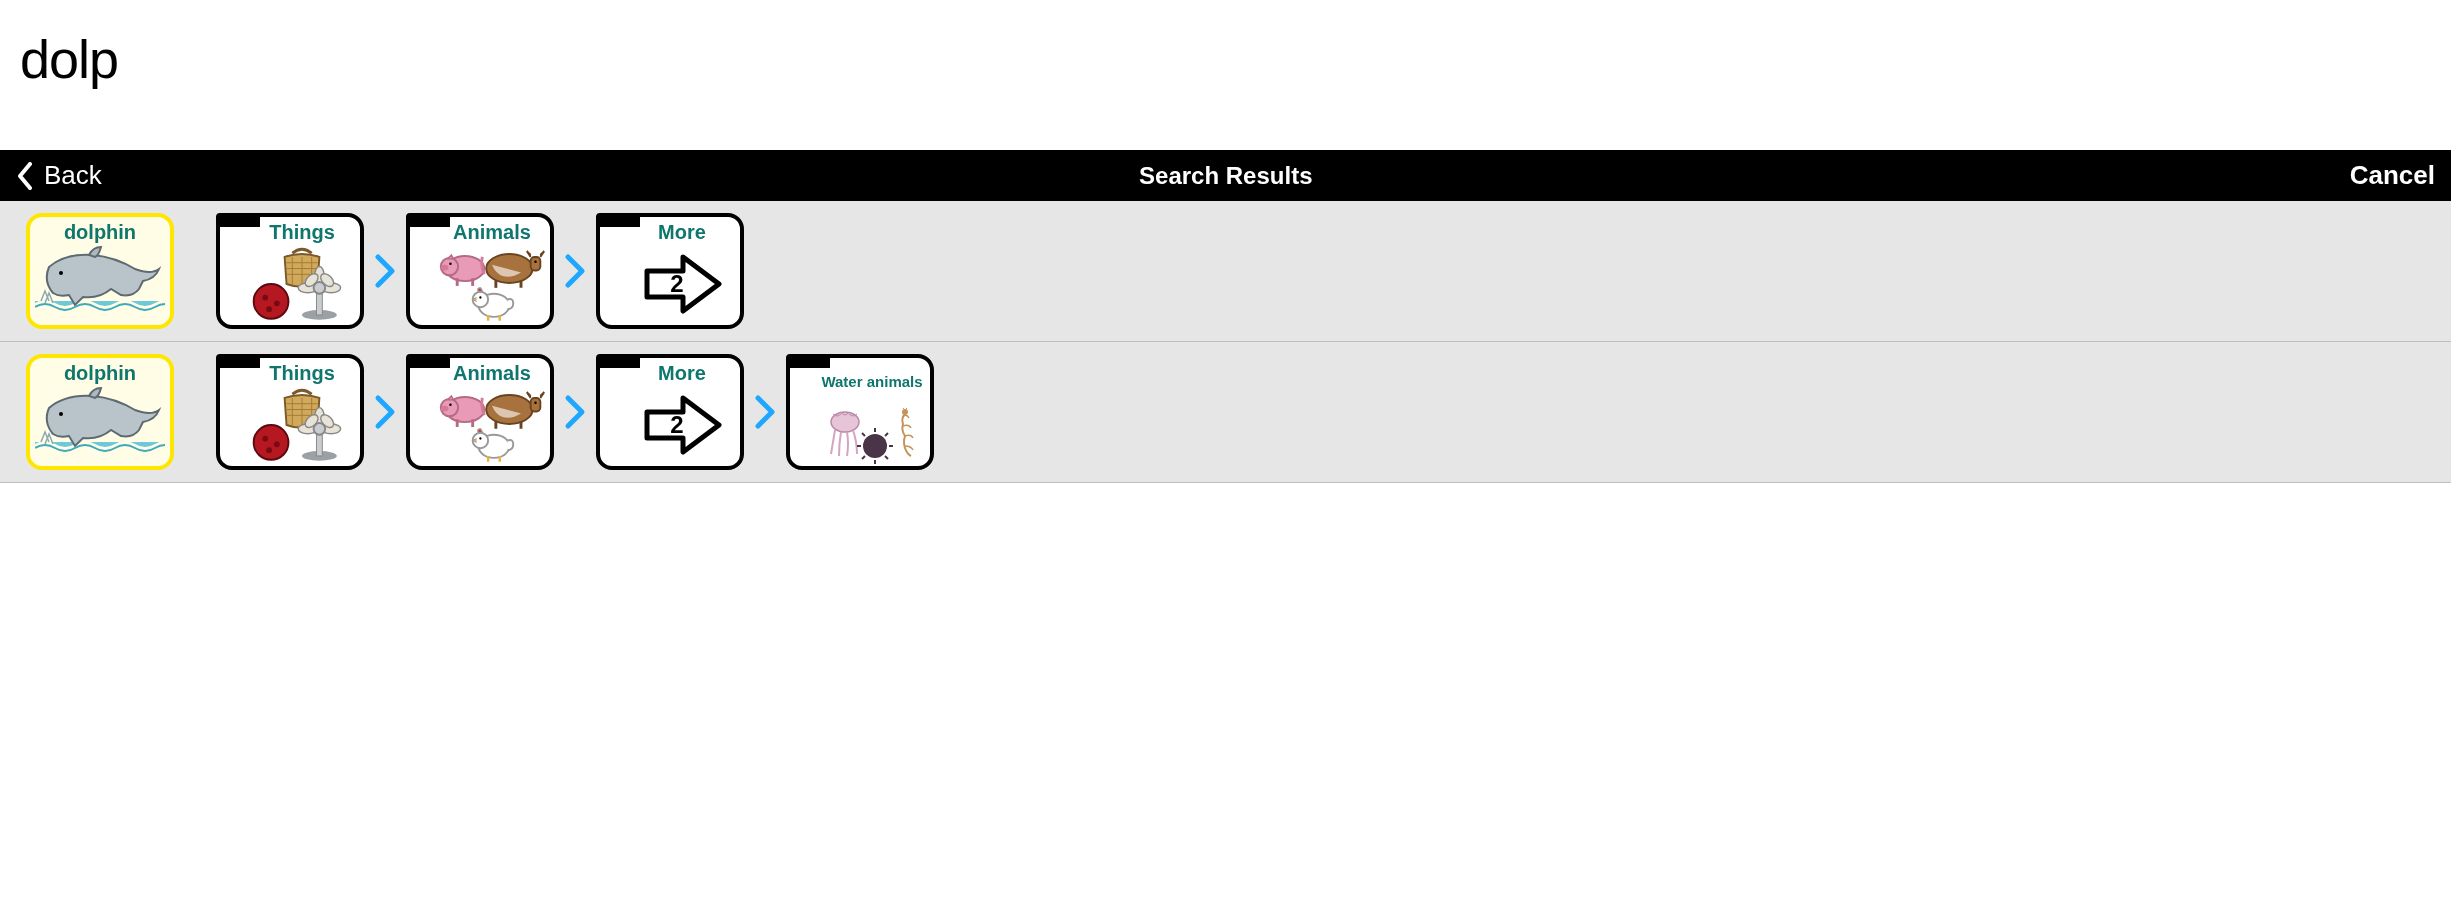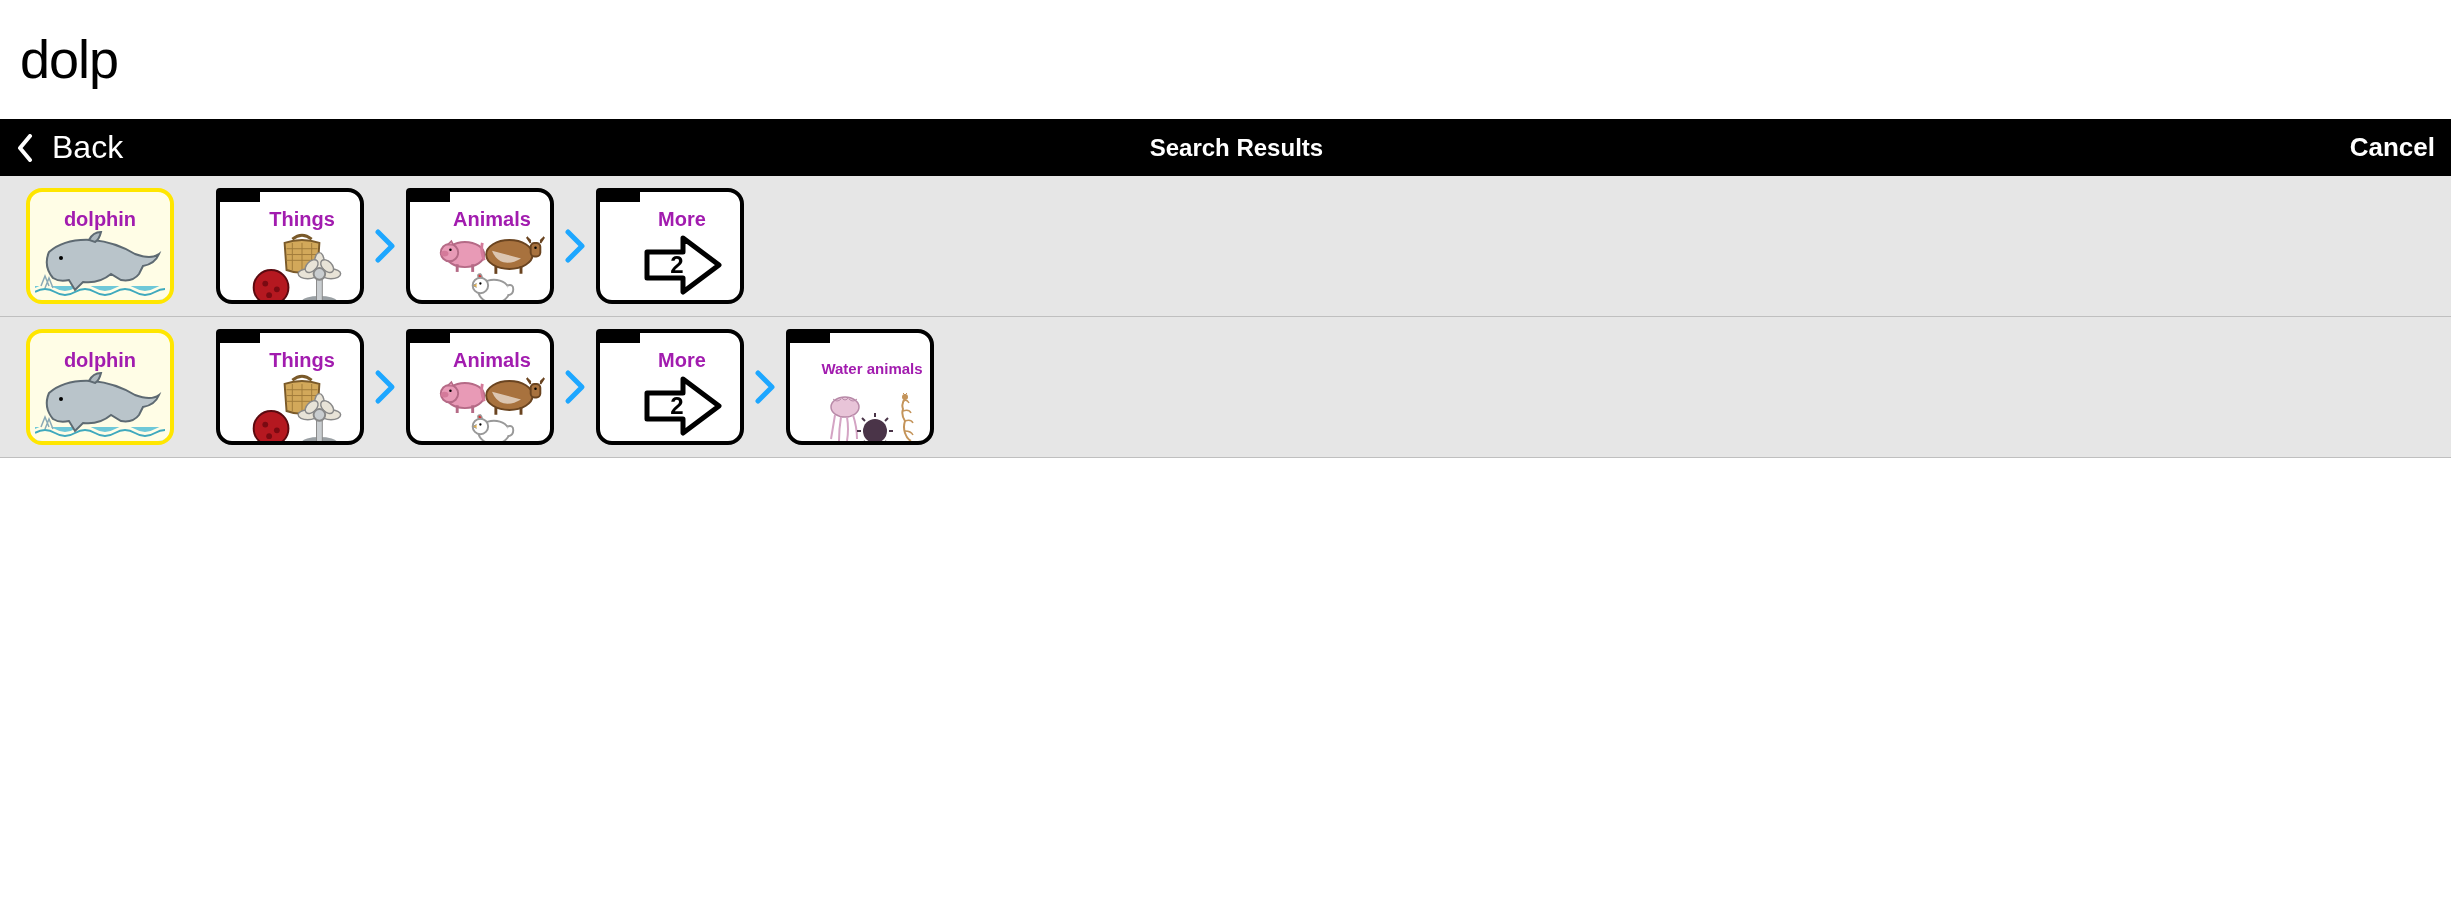--- a/index.html
+++ b/index.html
@@ -1,33 +1,33 @@
 <!DOCTYPE html>
 <html><head>
 <meta charset="utf-8">
 <style>
   * { box-sizing: border-box; margin: 0; padding: 0; }
   html, body { width: 100%; height: 100%; font-family: -apple-system, BlinkMacSystemFont, "Segoe UI", Helvetica, Arial, sans-serif; background: #fff; }
-  .search-area { width: 100%; padding: 28px 20px 29px 20px; background: #fff; }
+  .search-area { width: 100%; padding: 28px 20px 60px 20px; background: #fff; }
   .search-text { font-size: 54px; font-weight: 400; color: #000; letter-spacing: -1px; }
   .header-bar { width: 100%; background: #000; color: #fff; display: flex; align-items: center; justify-content: space-between; padding: 10px 16px; }
   .back-btn { display: flex; align-items: center; cursor: pointer; }
   .back-btn .chev { width: 18px; height: 28px; }
-  .back-btn .lbl { font-size: 32px; margin-left: 18px; }
+  .back-btn .lbl { font-size: 26px; margin-left: 10px; }
   .title { font-size: 24px; font-weight: 700; }
   .cancel-btn { font-size: 26px; cursor: pointer; font-weight: bold; }
   .results { background: #e6e6e6; width: 100%; }
   .result-row { display: flex; align-items: center; padding: 12px 26px; border-bottom: 1px solid #bfbfbf; gap: 0; }
   .spacer { width: 42px; display: flex; align-items: center; justify-content: center; }
   .chev-sep { width: 22px; height: 36px; }
   .card { width: 148px; height: 116px; background: #fff; border: 4px solid #000; border-radius: 16px; position: relative; display: flex; flex-direction: column; align-items: center; cursor: pointer; overflow: hidden; }
   .card.highlight { background: #fffde6; border-color: #ffe600; }
   .card.folder { border-radius: 4px 16px 16px 16px; padding-left: 24px; }
   .card.folder::before { content: ""; position: absolute; top: -4px; left: -4px; width: 44px; height: 14px; background: #000; border-radius: 4px 4px 0 0; }
-  .card-label { font-size: 20px; font-weight: 700; color: #a21caf; text-align: left; line-height: 1.05; margin-top: 16px; min-height: 22px; display: flex; align-items: center; justify-content: center; }
+  .card-label { font-size: 20px; font-weight: 700; color: #0f766e; text-align: left; line-height: 1.05; margin-top: 4px; min-height: 22px; display: flex; align-items: center; justify-content: center; }
   .card-label.twoline { font-size: 15px; min-height: 40px; }
   .card-img { flex: 1; width: 100%; display: flex; align-items: center; justify-content: center; position: relative; }
   .dolphin-svg { width: 130px; height: 78px; }
   .things-svg { width: 120px; height: 80px; }
   .animals-svg { width: 120px; height: 80px; }
   .more-svg { width: 90px; height: 70px; }
   .water-animals-svg { width: 110px; height: 60px; }
 </style>
 </head>
 <body>

